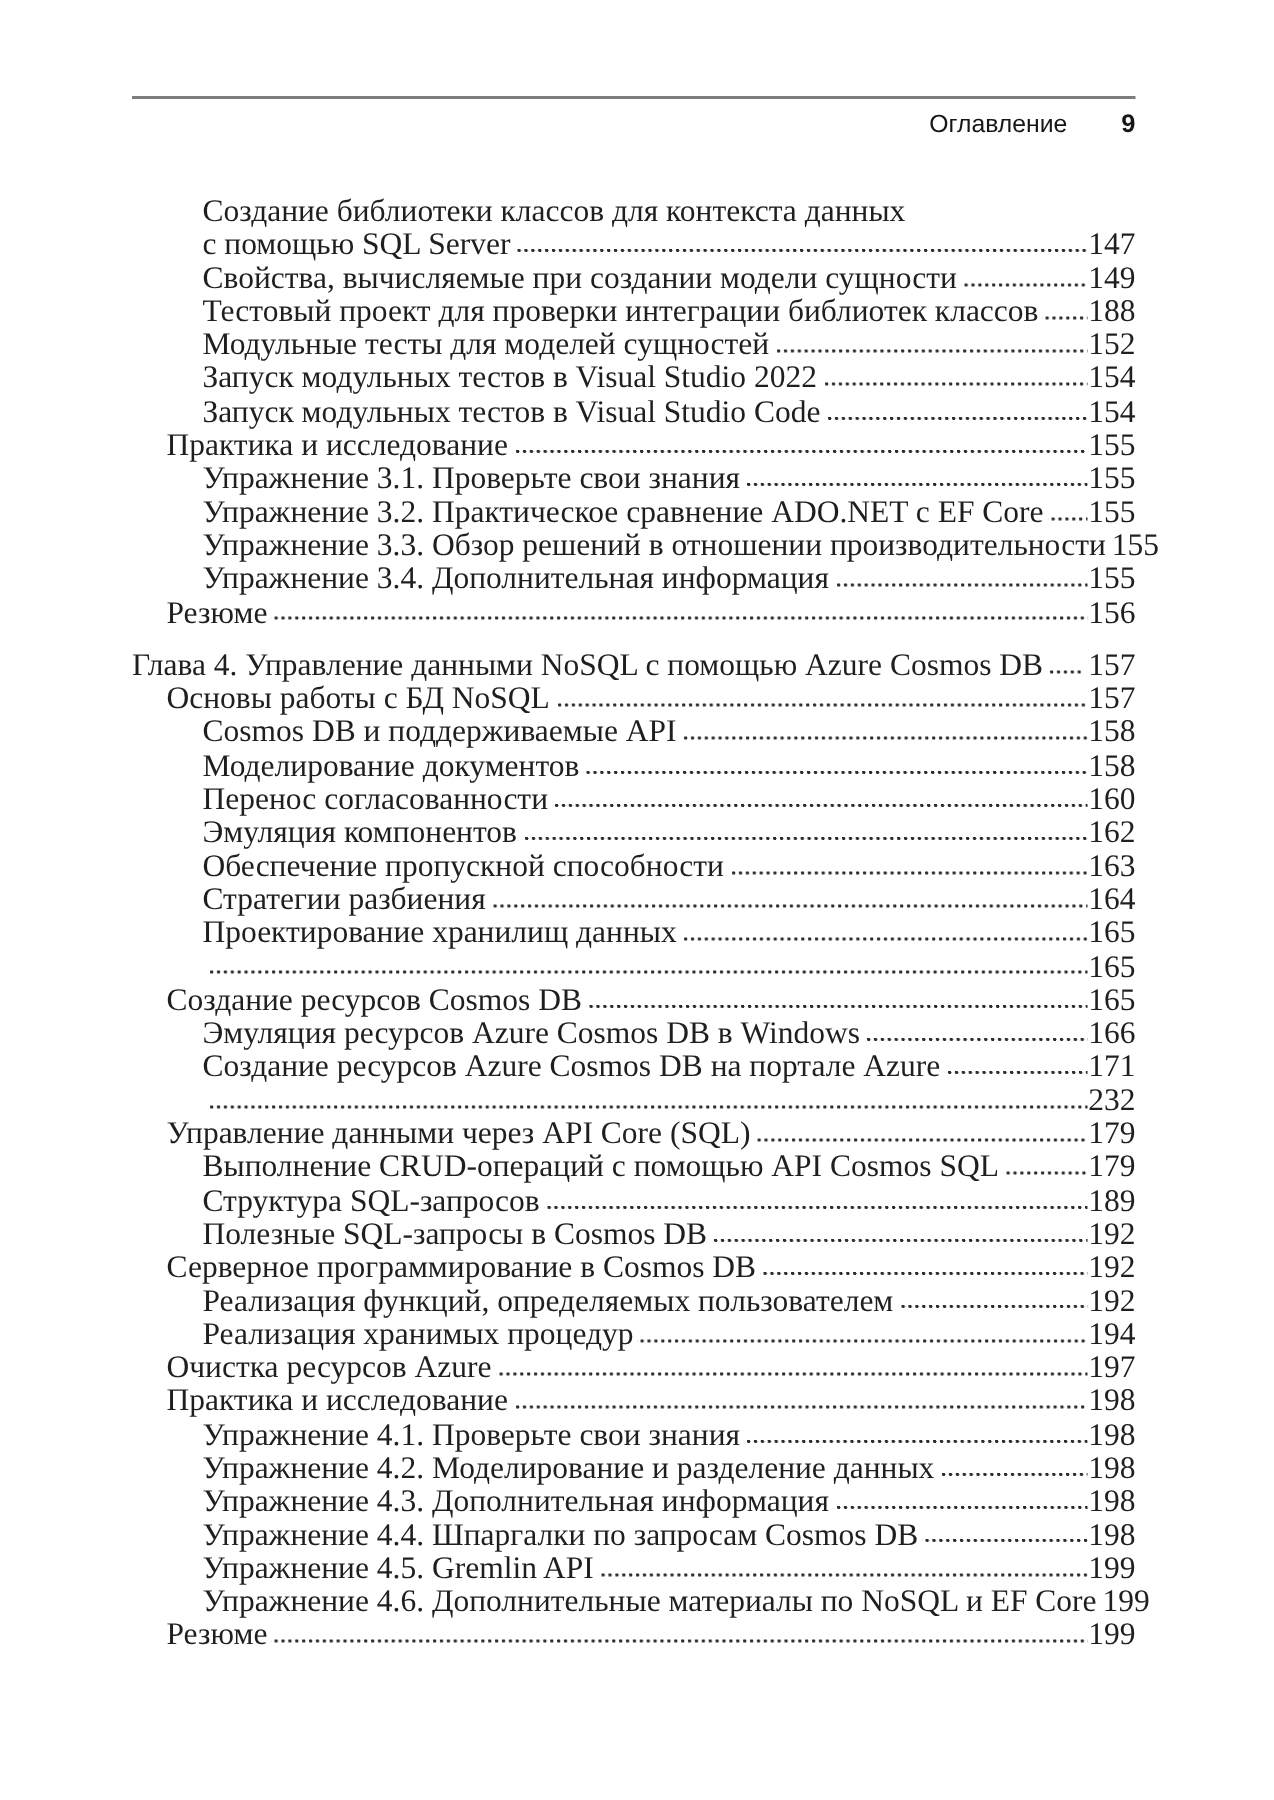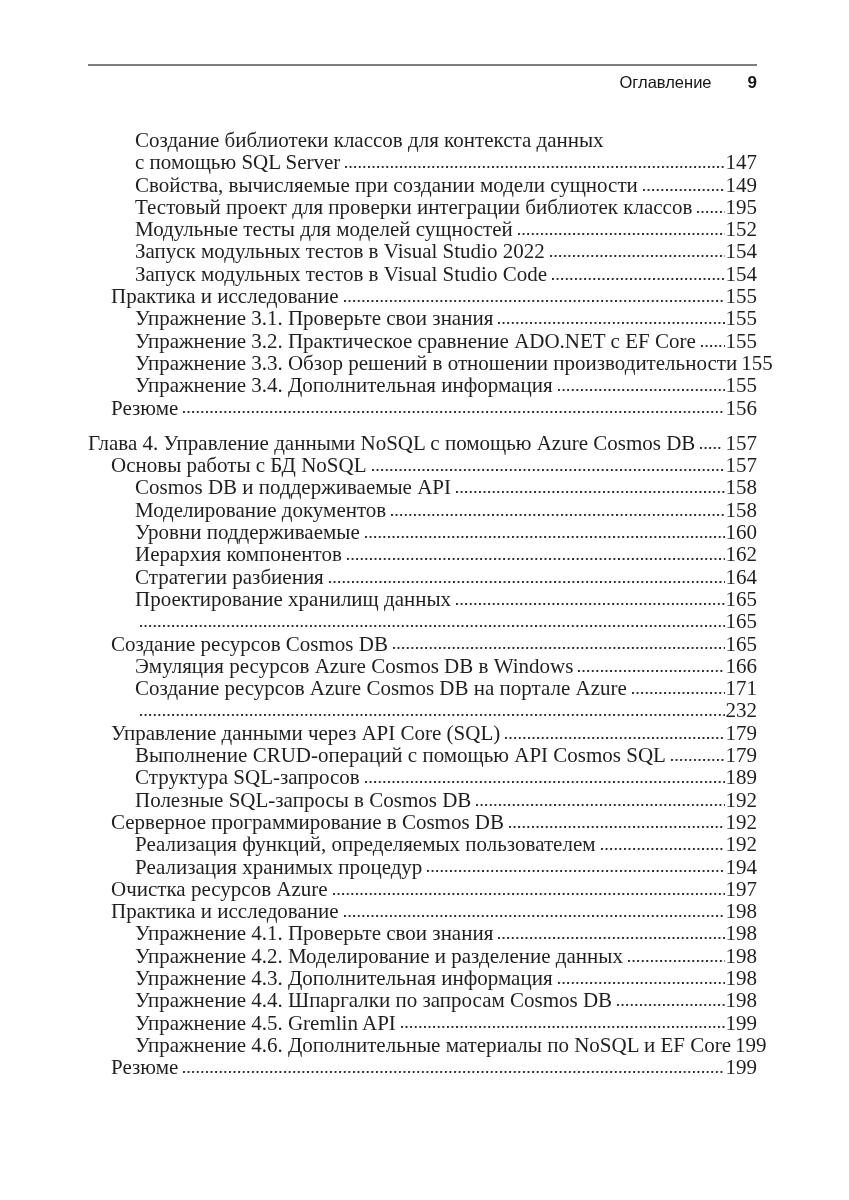--- a/index.html
+++ b/index.html
@@ -83,21 +83,21 @@
             <span class="pg">147</span>
           </div>
           <div class="row lvl3">
             <span class="t">Свойства, вычисляемые при создании модели сущности</span>
             <span class="dots"></span>
             <span class="pg">149</span>
           </div>
           <div class="row lvl3">
             <span class="t">Тестовый проект для проверки интеграции библиотек классов</span>
             <span class="dots"></span>
-            <span class="pg">195</span>
+            <span class="pg">188</span>
           </div>
           <div class="row lvl3">
             <span class="t">Модульные тесты для моделей сущностей</span>
             <span class="dots"></span>
             <span class="pg">152</span>
           </div>
           <div class="row lvl3">
             <span class="t">Запуск модульных тестов в Visual Studio 2022</span>
             <span class="dots"></span>
             <span class="pg">154</span>
@@ -153,28 +153,33 @@
             <span class="t">Cosmos DB и поддерживаемые API</span>
             <span class="dots"></span>
             <span class="pg">158</span>
           </div>
           <div class="row lvl3">
             <span class="t">Моделирование документов</span>
             <span class="dots"></span>
             <span class="pg">158</span>
           </div>
           <div class="row lvl3">
-            <span class="t">Уровни поддерживаемые</span>
+            <span class="t">Перенос согласованности</span>
             <span class="dots"></span>
             <span class="pg">160</span>
           </div>
           <div class="row lvl3">
-            <span class="t">Иерархия компонентов</span>
+            <span class="t">Эмуляция компонентов</span>
             <span class="dots"></span>
             <span class="pg">162</span>
+          </div>
+          <div class="row lvl3">
+            <span class="t">Обеспечение пропускной способности</span>
+            <span class="dots"></span>
+            <span class="pg">163</span>
           </div>
           <div class="row lvl3">
             <span class="t">Стратегии разбиения</span>
             <span class="dots"></span>
             <span class="pg">164</span>
           </div>
           <div class="row lvl3">
             <span class="t">Проектирование хранилищ данных</span>
             <span class="dots"></span>
             <span class="pg">165</span>

